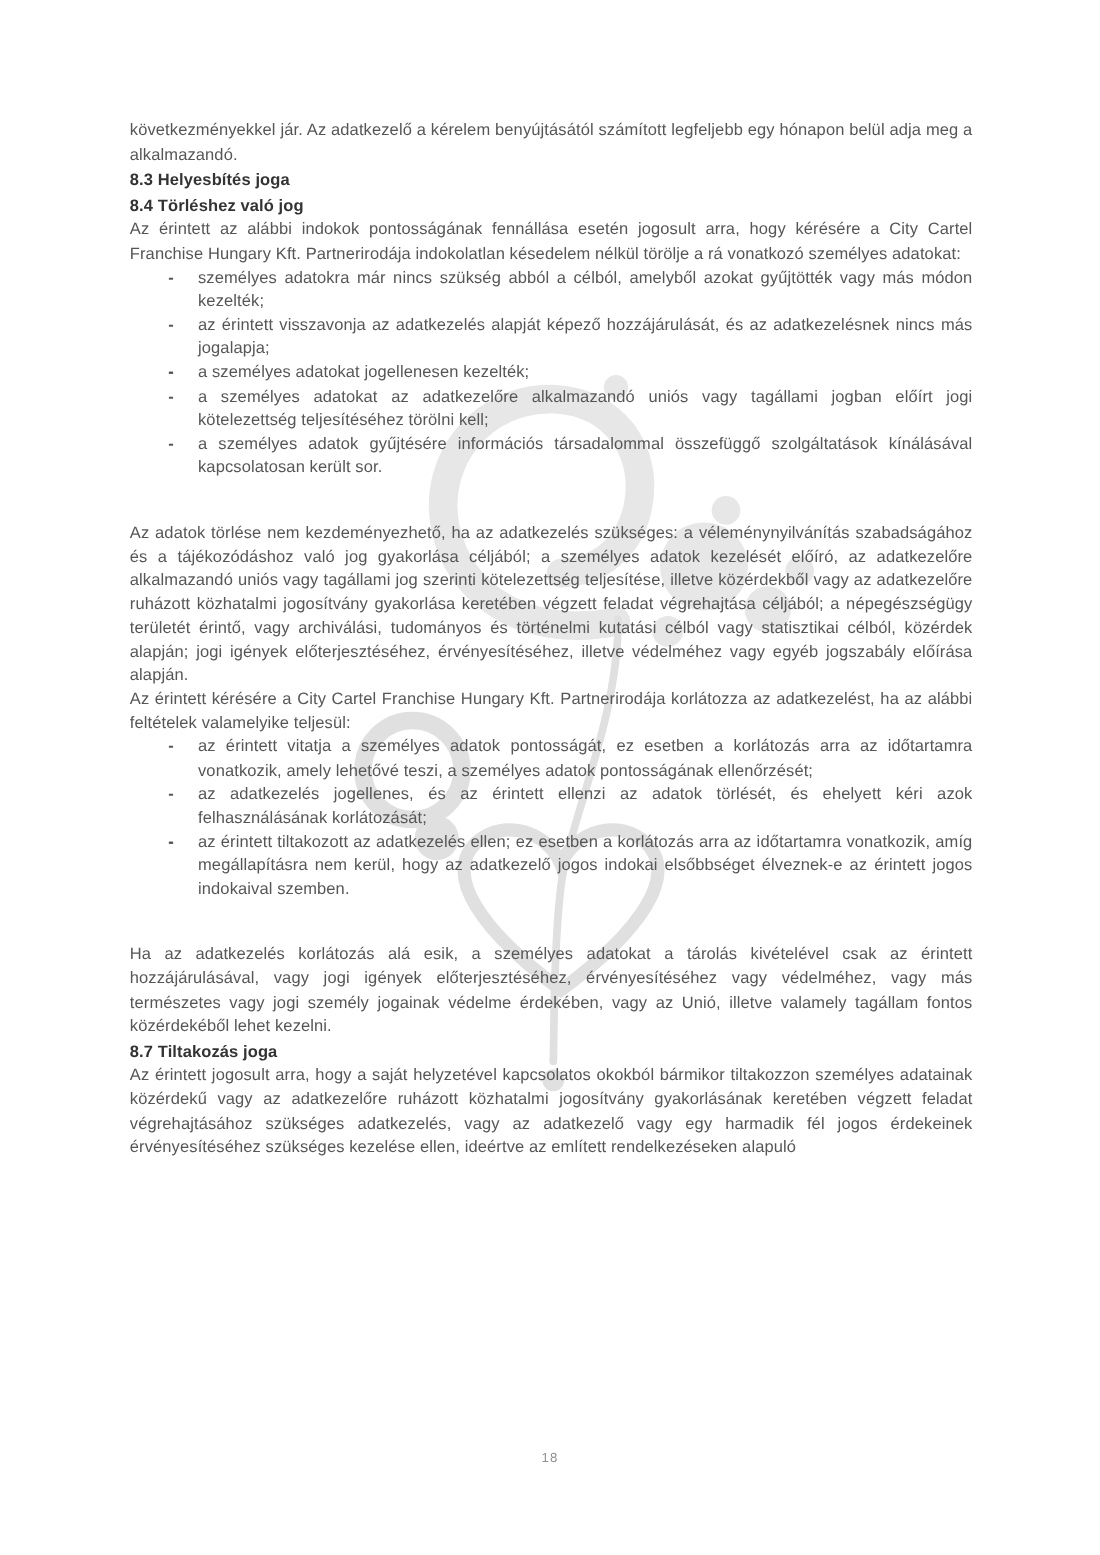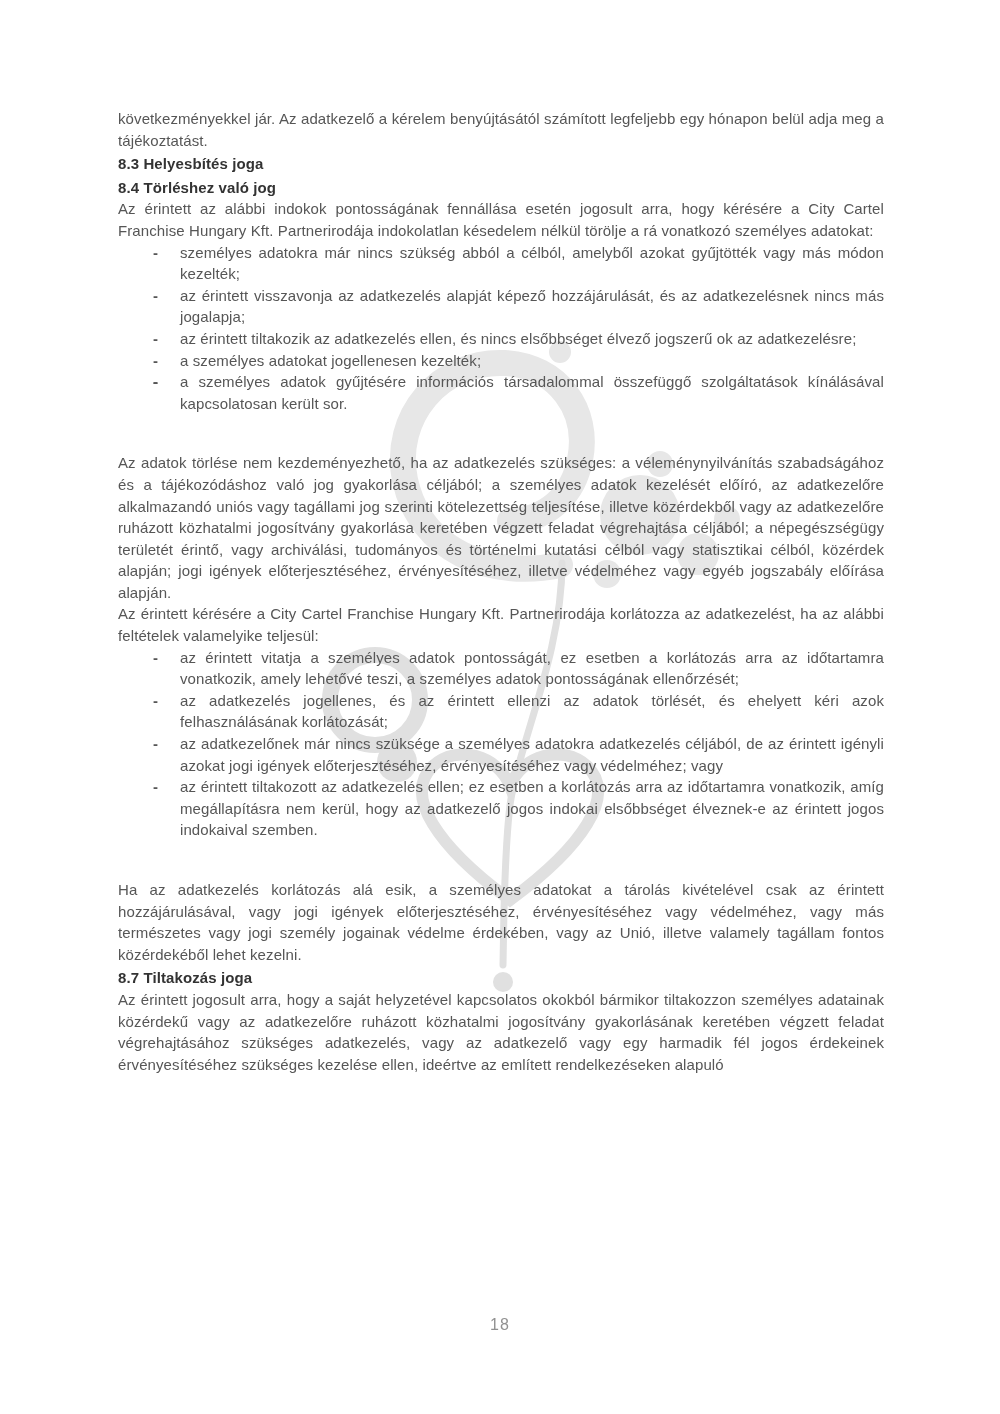--- a/index.html
+++ b/index.html
@@ -52,21 +52,21 @@
   }
   .dash{
     position:absolute;left:35px;top:0;
     font-weight:bold;
   }
   .page-footer{
     position:absolute;left:0;top:1316px;width:100%;
     text-align:center;z-index:1;
   }
   .page-number{
-    font-size:16px;
+    font-size:12px;
     color:var(--page-number-color);
     letter-spacing:1px;
   }
 </style>
 </head>
 <body>
 
 <div class="page">
 
   <svg class="watermark" viewBox="0 0 480 680" aria-hidden="true">
@@ -83,44 +83,44 @@
       <circle cx="370" cy="139" r="13"></circle>
       <circle cx="317" cy="249" r="14"></circle>
       <circle cx="270" cy="27" r="11"></circle>
       <circle cx="107" cy="437" r="20" fill="var(--watermark-color-2)"></circle>
       <circle cx="213" cy="657" r="10" fill="var(--watermark-color-2)"></circle>
     </g>
   </svg>
 
   <main class="doc-content">
       <section class="doc-section">
-        <p class="para">következményekkel jár. Az adatkezelő a kérelem benyújtásától számított legfeljebb egy hónapon belül adja meg a tájékoztatást.</p>
+        <p class="para">következményekkel jár. Az adatkezelő a kérelem benyújtásától számított legfeljebb egy hónapon belül adja meg a alkalmazandó.</p>
       </section>
       <section class="doc-section">
         <h2 class="heading">8.3 Helyesbítés joga</h2>
       </section>
       <section class="doc-section">
         <h2 class="heading">8.4 Törléshez való jog</h2>
         <p class="para">Az érintett az alábbi indokok pontosságának fennállása esetén jogosult arra, hogy kérésére a City Cartel Franchise Hungary Kft. Partnerirodája indokolatlan késedelem nélkül törölje a rá vonatkozó személyes adatokat:</p>
         <ul class="bullet-list">
           <li class="bullet-item"><span class="dash">-</span><span class="bullet-text">személyes adatokra már nincs szükség abból a célból, amelyből azokat gyűjtötték vagy más módon kezelték;</span></li>
           <li class="bullet-item"><span class="dash">-</span><span class="bullet-text">az érintett visszavonja az adatkezelés alapját képező hozzájárulását, és az adatkezelésnek nincs más jogalapja;</span></li>
-          <li class="bullet-item"><span class="dash">-</span><span class="bullet-text">az érintett tiltakozik az adatkezelés ellen, és nincs elsőbbséget élvező jogszerű ok az adatkezelésre;</span></li>
+          <li class="bullet-item"><span class="dash">-</span></li>
           <li class="bullet-item"><span class="dash">-</span><span class="bullet-text">a személyes adatokat jogellenesen kezelték;</span></li>
-          <li class="bullet-item"><span class="dash">-</span></li>
+          <li class="bullet-item"><span class="dash">-</span><span class="bullet-text">a személyes adatokat az adatkezelőre alkalmazandó uniós vagy tagállami jogban előírt jogi kötelezettség teljesítéséhez törölni kell;</span></li>
           <li class="bullet-item"><span class="dash">-</span><span class="bullet-text">a személyes adatok gyűjtésére információs társadalommal összefüggő szolgáltatások kínálásával kapcsolatosan került sor.</span></li>
         </ul>
         <p class="para">Az adatok törlése nem kezdeményezhető, ha az adatkezelés szükséges: a véleménynyilvánítás szabadságához és a tájékozódáshoz való jog gyakorlása céljából; a személyes adatok kezelését előíró, az adatkezelőre alkalmazandó uniós vagy tagállami jog szerinti kötelezettség teljesítése, illetve közérdekből vagy az adatkezelőre ruházott közhatalmi jogosítvány gyakorlása keretében végzett feladat végrehajtása céljából; a népegészségügy területét érintő, vagy archiválási, tudományos és történelmi kutatási célból vagy statisztikai célból, közérdek alapján; jogi igények előterjesztéséhez, érvényesítéséhez, illetve védelméhez vagy egyéb jogszabály előírása alapján.</p>
       </section>
       <section class="doc-section">
         <p class="para">Az érintett kérésére a City Cartel Franchise Hungary Kft. Partnerirodája korlátozza az adatkezelést, ha az alábbi feltételek valamelyike teljesül:</p>
         <ul class="bullet-list">
           <li class="bullet-item"><span class="dash">-</span><span class="bullet-text">az érintett vitatja a személyes adatok pontosságát, ez esetben a korlátozás arra az időtartamra vonatkozik, amely lehetővé teszi, a személyes adatok pontosságának ellenőrzését;</span></li>
           <li class="bullet-item"><span class="dash">-</span><span class="bullet-text">az adatkezelés jogellenes, és az érintett ellenzi az adatok törlését, és ehelyett kéri azok felhasználásának korlátozását;</span></li>
-          <li class="bullet-item"><span class="dash">-</span><span class="bullet-text">az adatkezelőnek már nincs szüksége a személyes adatokra adatkezelés céljából, de az érintett igényli azokat jogi igények előterjesztéséhez, érvényesítéséhez vagy védelméhez; vagy</span></li>
+          <li class="bullet-item"><span class="dash">-</span></li>
           <li class="bullet-item"><span class="dash">-</span><span class="bullet-text">az érintett tiltakozott az adatkezelés ellen; ez esetben a korlátozás arra az időtartamra vonatkozik, amíg megállapításra nem kerül, hogy az adatkezelő jogos indokai elsőbbséget élveznek-e az érintett jogos indokaival szemben.</span></li>
         </ul>
         <p class="para">Ha az adatkezelés korlátozás alá esik, a személyes adatokat a tárolás kivételével csak az érintett hozzájárulásával, vagy jogi igények előterjesztéséhez, érvényesítéséhez vagy védelméhez, vagy más természetes vagy jogi személy jogainak védelme érdekében, vagy az Unió, illetve valamely tagállam fontos közérdekéből lehet kezelni.</p>
       </section>
       <section class="doc-section">
       </section>
       <section class="doc-section">
         <h2 class="heading">8.7 Tiltakozás joga</h2>
         <p class="para">Az érintett jogosult arra, hogy a saját helyzetével kapcsolatos okokból bármikor tiltakozzon személyes adatainak közérdekű vagy az adatkezelőre ruházott közhatalmi jogosítvány gyakorlásának keretében végzett feladat végrehajtásához szükséges adatkezelés, vagy az adatkezelő vagy egy harmadik fél jogos érdekeinek érvényesítéséhez szükséges kezelése ellen, ideértve az említett rendelkezéseken alapuló</p>
       </section>

